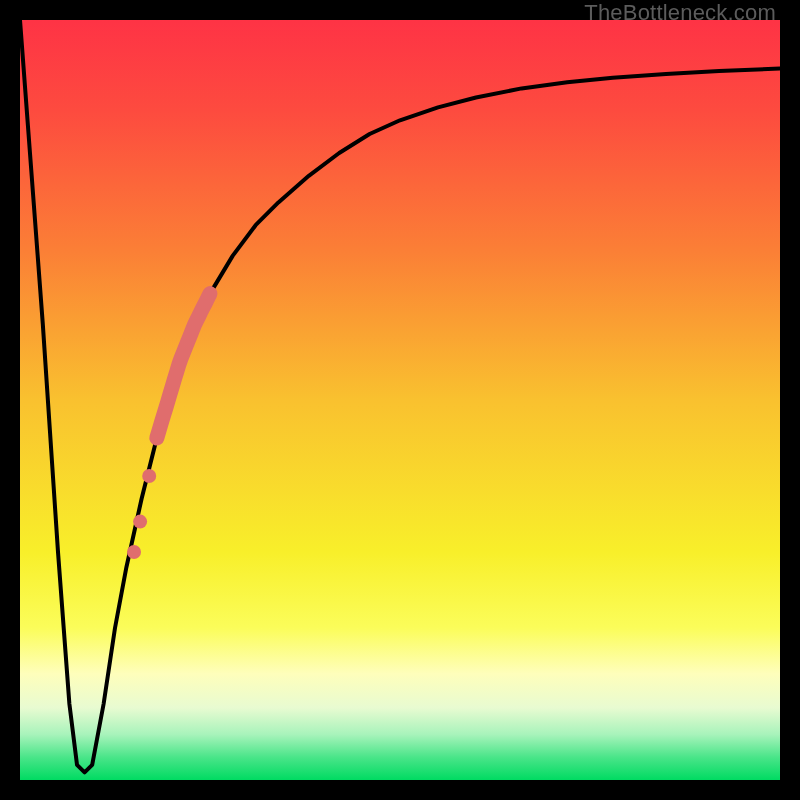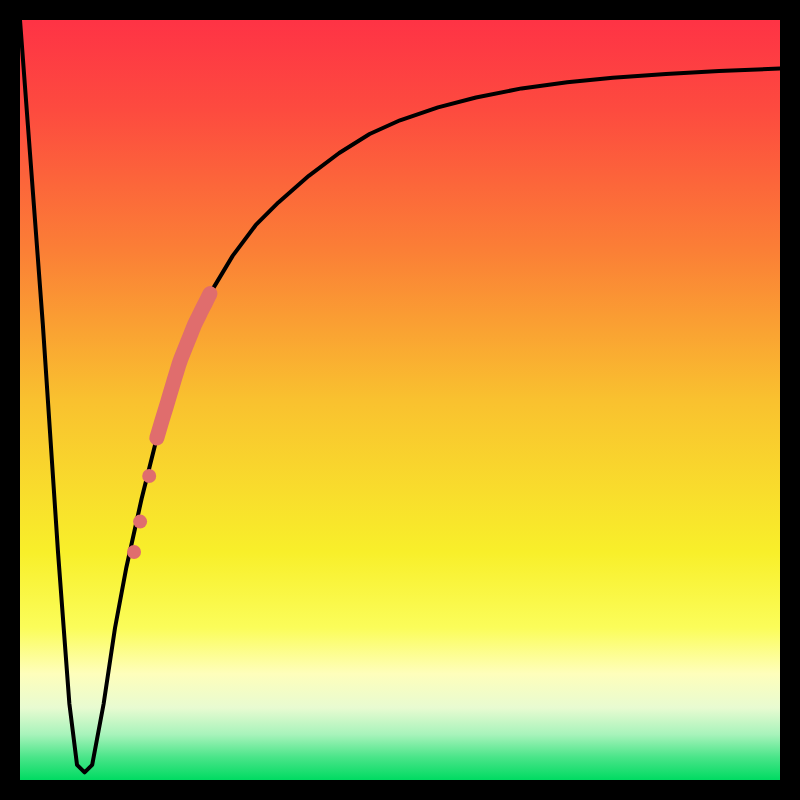--- a/index.html
+++ b/index.html
@@ -43,20 +43,21 @@
   }
   svg.curve {
     position: absolute;
     inset: 0;
   }
 </style>
 </head>
 <body>
 
 <div class="frame">
+  <div class="watermark">TheBottleneck.com</div>
   <div class="plot">
     <svg class="grad" viewBox="0 0 760 760" preserveAspectRatio="none">
       <defs>
         <linearGradient id="bg" x1="0" y1="0" x2="0" y2="1">
             <stop offset="0.00%" stop-color="#fe3345"></stop>
             <stop offset="12.00%" stop-color="#fd4b3f"></stop>
             <stop offset="30.00%" stop-color="#fb7e36"></stop>
             <stop offset="50.00%" stop-color="#f9c12f"></stop>
             <stop offset="70.00%" stop-color="#f8ef2a"></stop>
             <stop offset="80.00%" stop-color="#fbfd5a"></stop>

